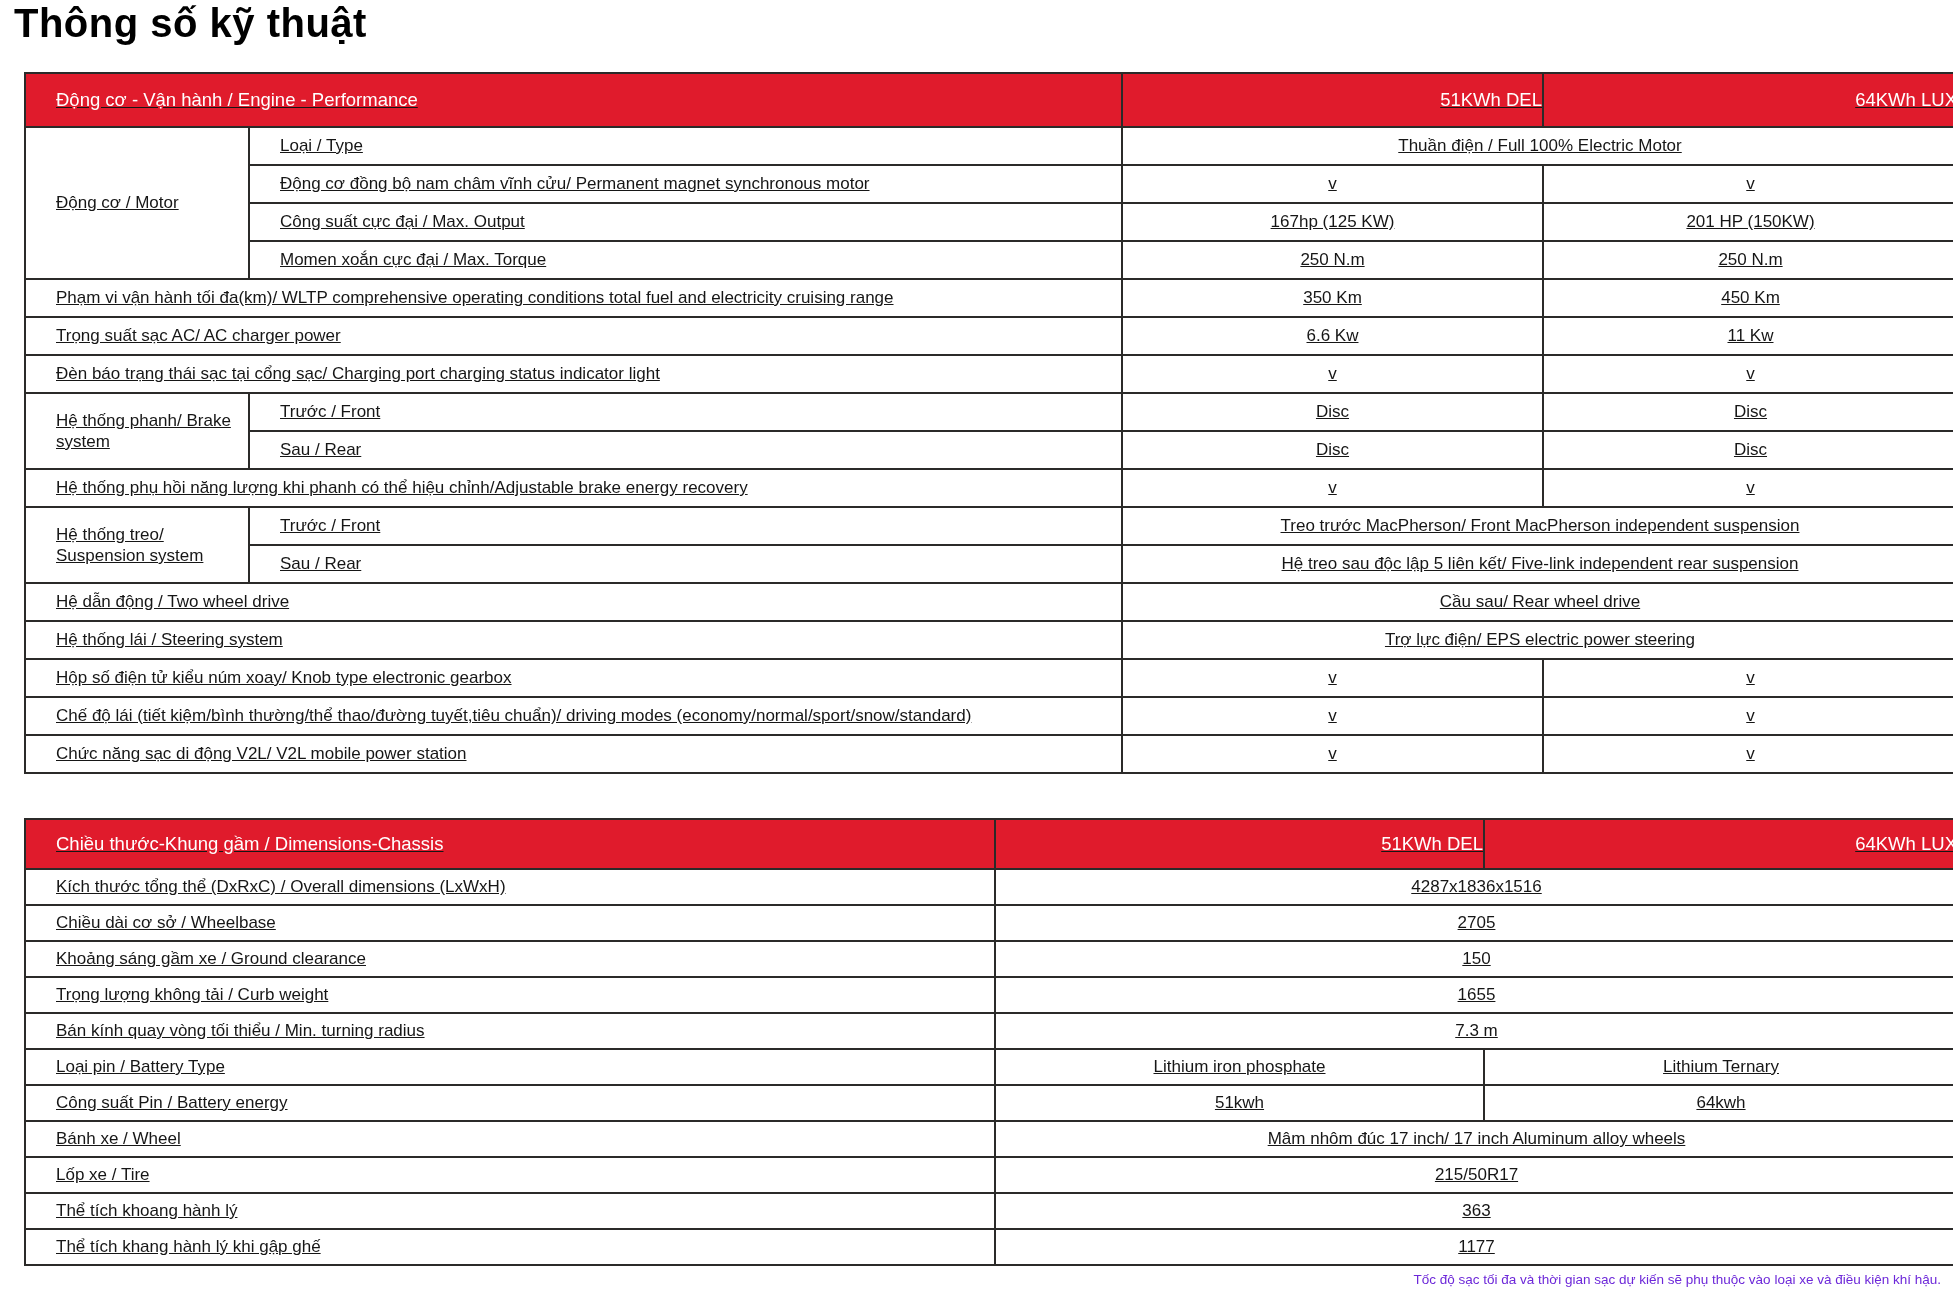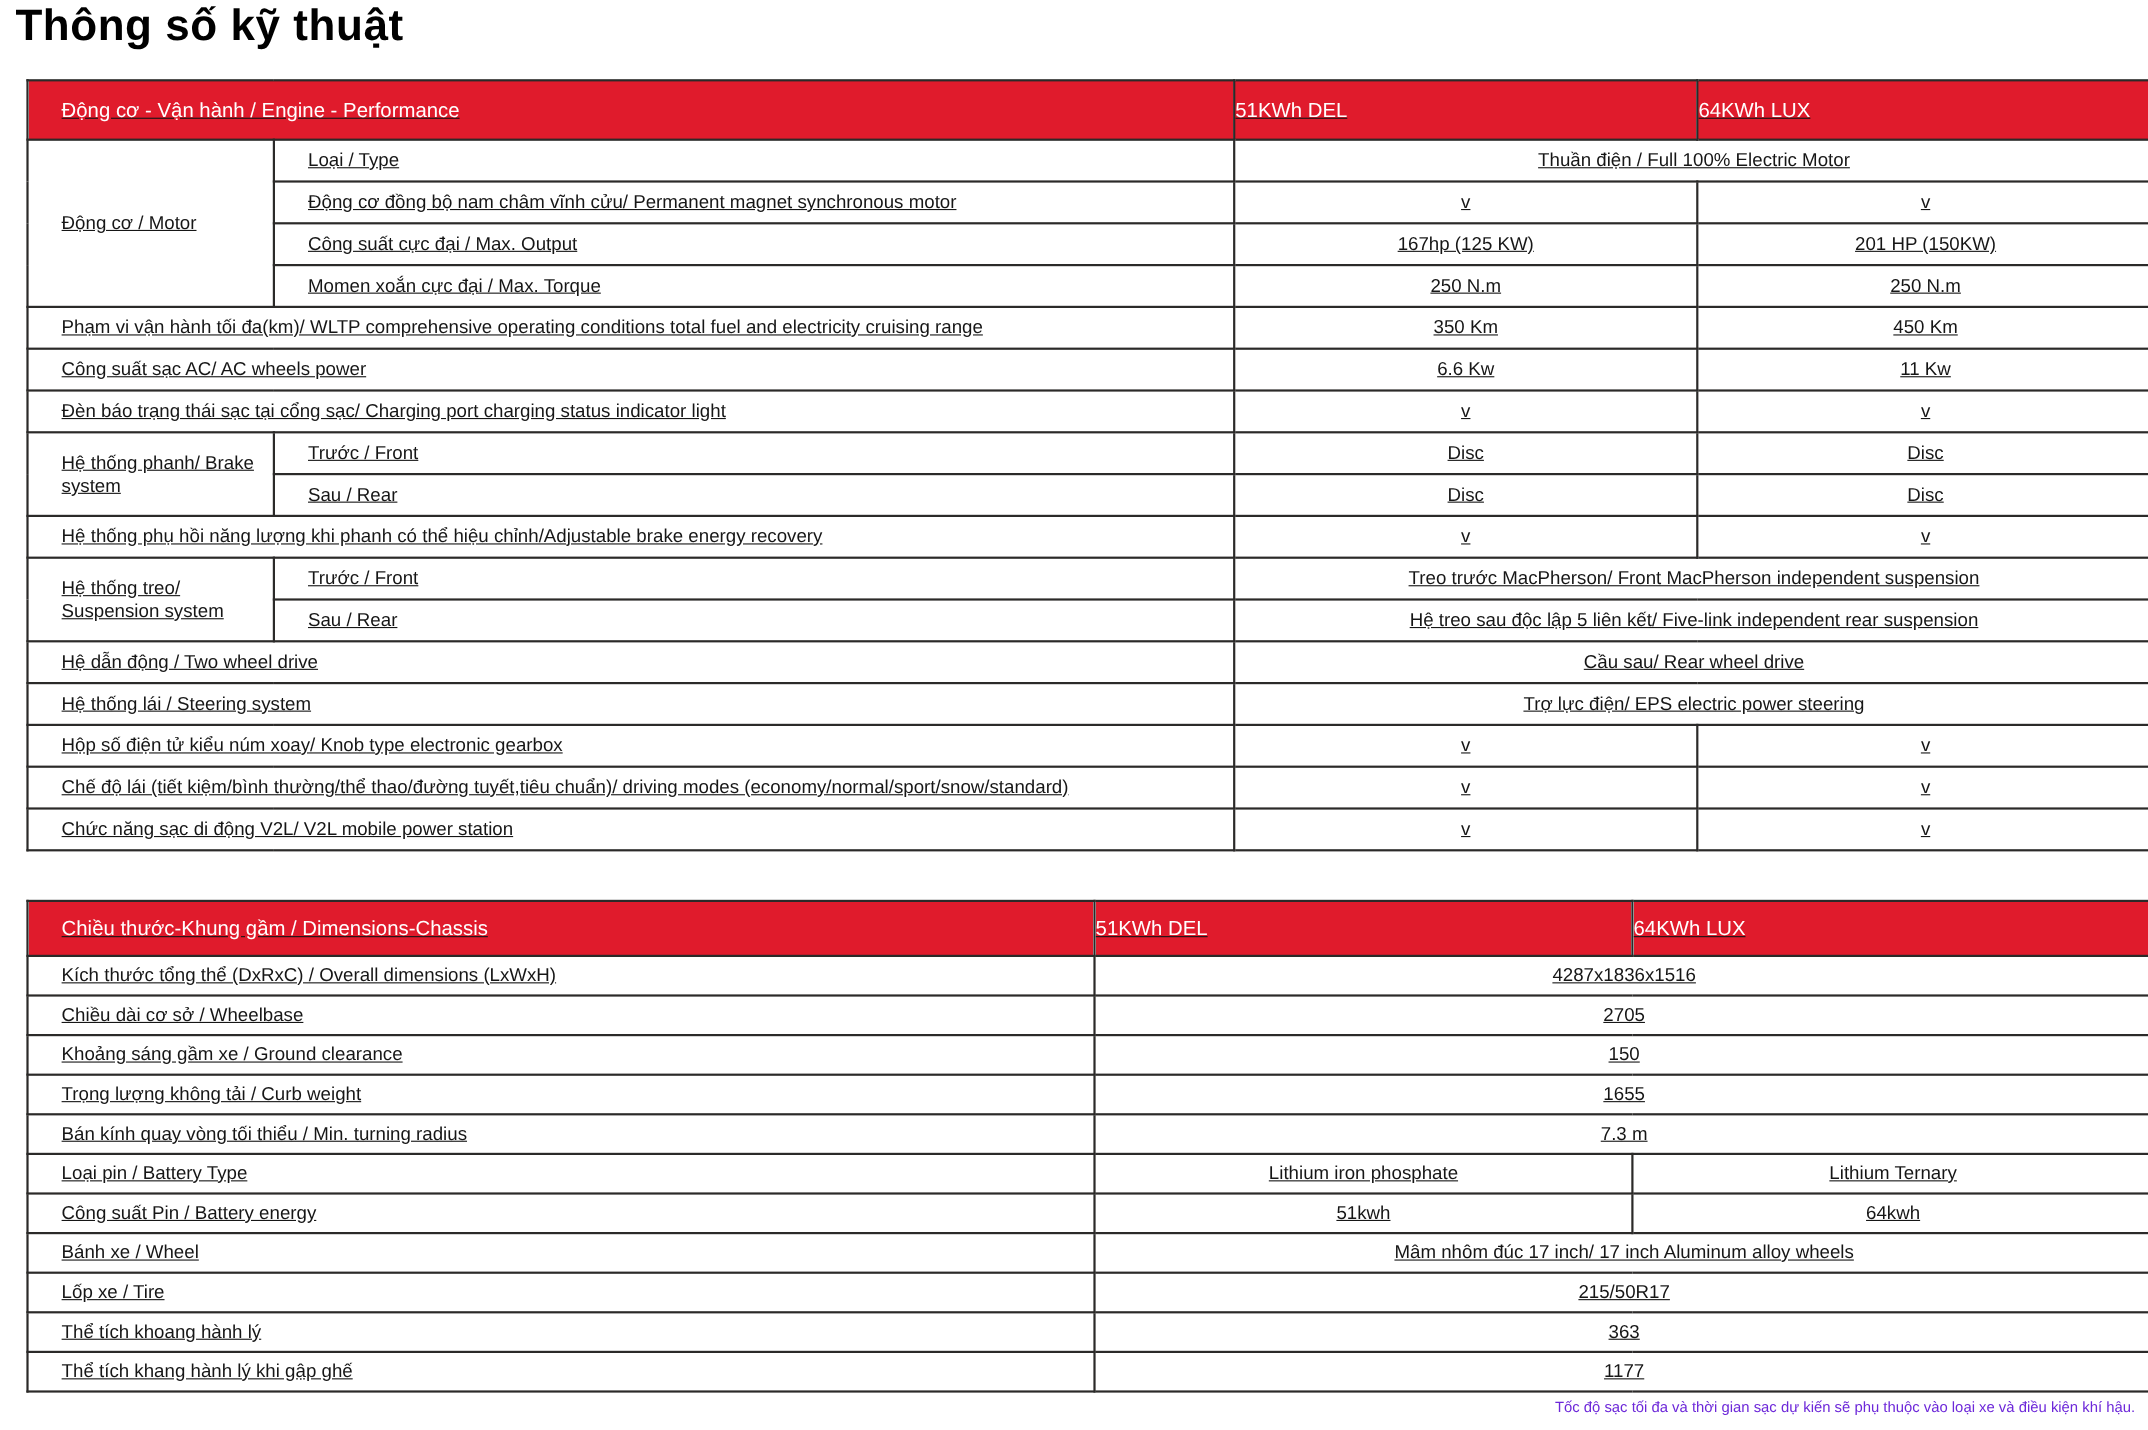--- a/index.html
+++ b/index.html
@@ -34,21 +34,21 @@
     overflow:hidden;
     white-space:normal;
   }
   th.section{
     background:var(--header_red);color:#fff;
     font-weight:400;text-align:left;
     padding:0 0 0 30px;font-size:18.5px;
   }
   th.colhead{
     background:var(--header_red);color:#fff;
-    font-weight:400;text-align:left;font-size:18.5px;
+    font-weight:400;text-align:right;font-size:18.5px;
     padding:0;
   }
   #engine-table th{height:52px;}
   #engine-table td{height:36px;font-size:17px;}
   #dims-table th{height:48px;}
   #dims-table td{height:34px;font-size:17px;}
   td.lbl{ text-align:left;padding:0 8px 0 30px; }
   td.grp{ text-align:left;padding:0 8px 0 30px;line-height:1.25; }
   td.sub{ text-align:left;padding:0 8px 0 30px;border-radius:19px; }
   td.val{ text-align:center;padding:0 6px;font-size:16.5px; }
@@ -95,21 +95,21 @@
     <td class="sub">Momen xoắn cực đại / Max. Torque</td>
     <td class="val">250 N.m</td>
     <td class="val">250 N.m</td>
   </tr>
   <tr>
     <td class="lbl" colspan="2">Phạm vi vận hành tối đa(km)/ WLTP comprehensive operating conditions total fuel and electricity cruising range</td>
     <td class="val">350 Km</td>
     <td class="val">450 Km</td>
   </tr>
   <tr>
-    <td class="lbl" colspan="2">Công suất sạc AC/ AC wheels power</td>
+    <td class="lbl" colspan="2">Trọng suất sạc AC/ AC charger power</td>
     <td class="val">6.6 Kw</td>
     <td class="val">11 Kw</td>
   </tr>
   <tr>
     <td class="lbl" colspan="2">Đèn báo trạng thái sạc tại cổng sạc/ Charging port charging status indicator light</td>
     <td class="val">v</td>
     <td class="val">v</td>
   </tr>
   <tr>
     <td class="grp" rowspan="2">Hệ thống phanh/ Brake system</td>

